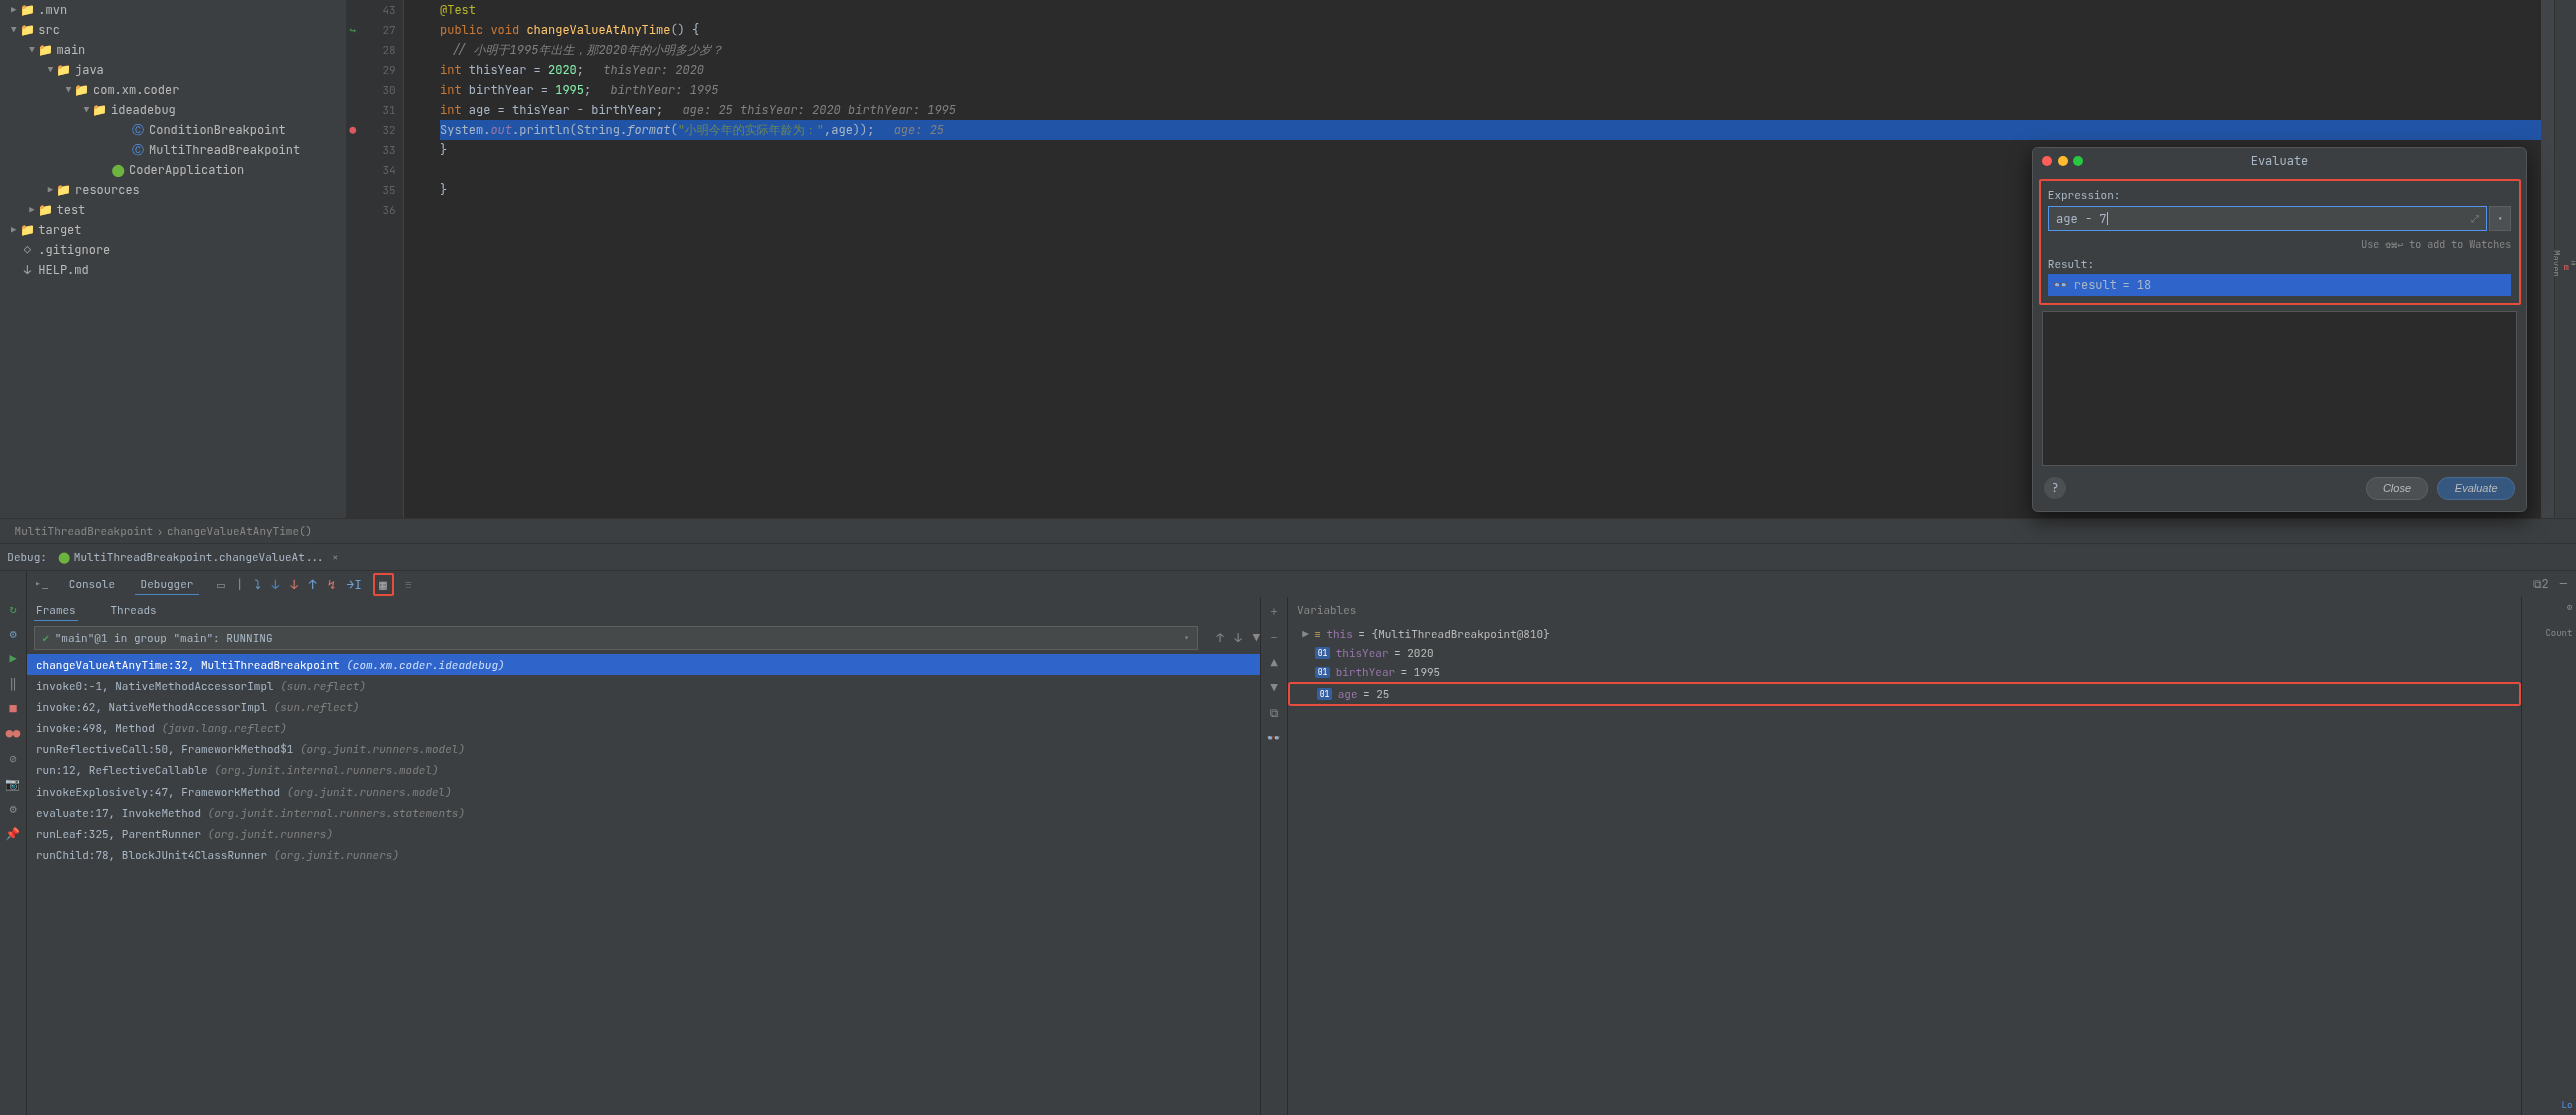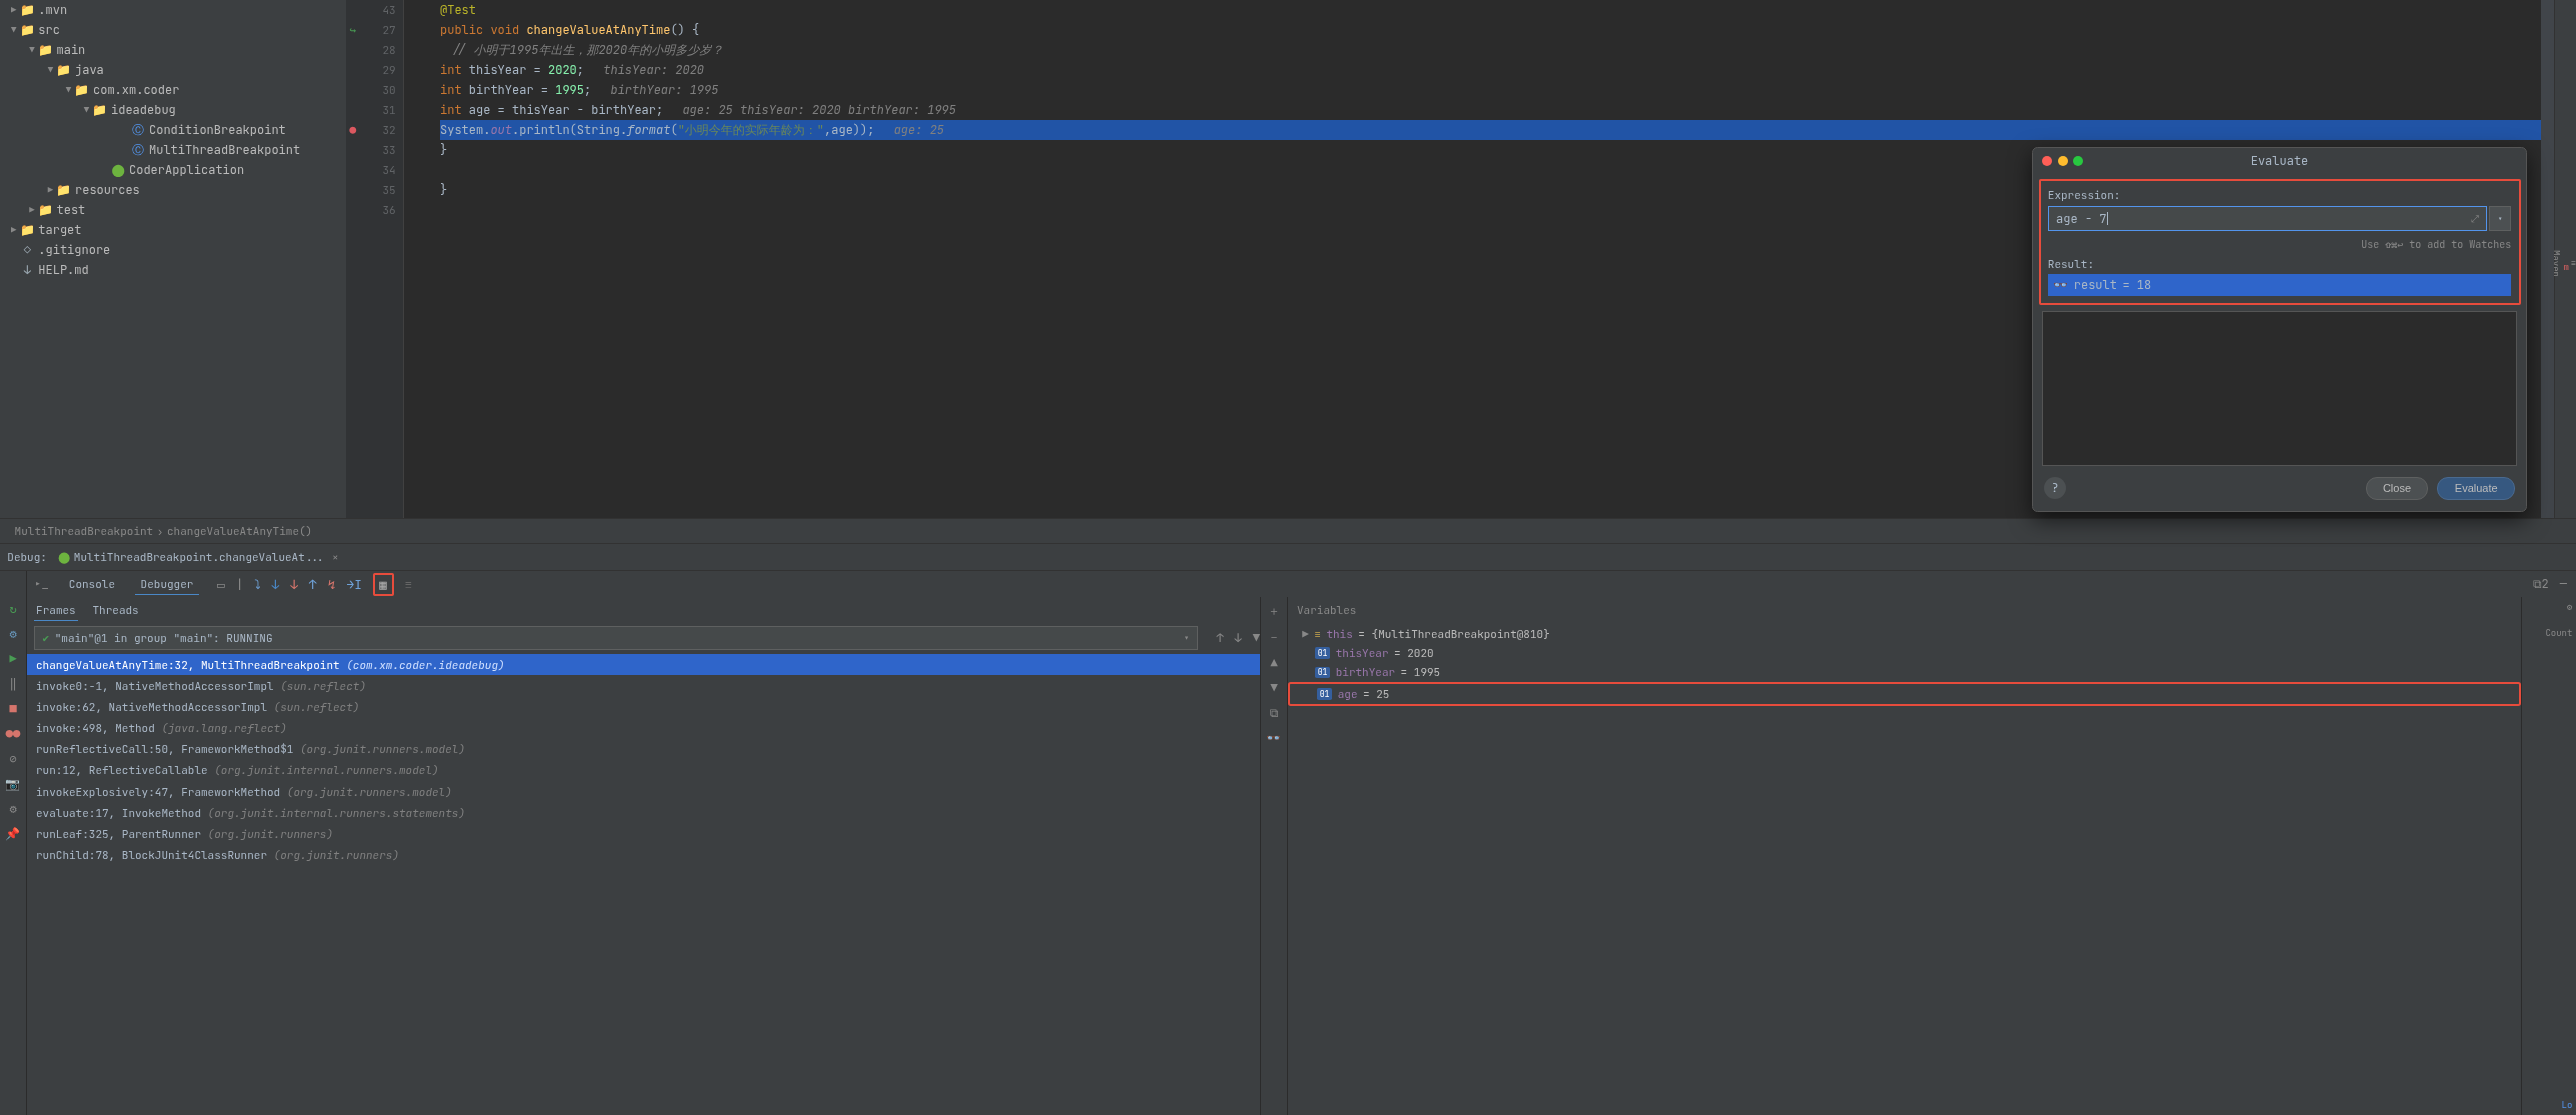--- a/index.html
+++ b/index.html
@@ -43,21 +43,21 @@
   .tabbar { display: flex; align-items: center; gap: 14.6px; padding-left: 7.3px; }
   .tabbar .tab { padding: 3.6px 5.5px; font-size: 11px; }
   .tabbar .tab.active { border-bottom: 1.8px solid #4a88c7; }
   .step-icons { display: flex; gap: 11px; margin-left: 18px; align-items: center; }
   .step-icons span { font-size: 12.8px; color: #6fa2d8; }
   .highlight-box { border: 2.7px solid #e74c3c; border-radius: 1.8px; padding: 0.9px; }
   .debug-body { flex: 1; display: flex; min-height: 0; background: #3c3f41; }
   .run-col { width: 27px; background: #3c3f41; display: flex; flex-direction: column; align-items: center; padding-top: 3.6px; gap: 9px; border-right: 0.9px solid #2b2b2b; }
   .run-col span { font-size: 12px; }
   .frames-panel { flex: 1; display: flex; flex-direction: column; }
-  .panel-tabs { display: flex; height: 25.5px; align-items: center; padding-left: 7.3px; gap: 15px; font-size: 11px; }
+  .panel-tabs { display: flex; height: 25.5px; align-items: center; padding-left: 7.3px; gap: 33px; font-size: 11px; }
   .panel-tabs .ptab.active { border-bottom: 1.8px solid #4a88c7; padding: 3.6px 1.8px; }
   .thread-select { margin: 3.6px 7.3px; background: #45494a; height: 24px; display: flex; align-items: center; padding: 0 7.3px; font-size: 11px; border: 0.9px solid #5e6060; position: relative; }
   .thread-select .dd { margin-left: auto; color: #888; }
   .nav-arrows { display: flex; gap: 11px; margin-left: 11px; color: #888; }
   .frames-list { overflow: auto; }
   .frame-row { padding: 3.6px 9px; font-size: 11px; white-space: nowrap; }
   .frame-row.selected { background: #2f65ca; color: #fff; }
   .frame-row .pkg { font-style: italic; color: #808080; }
   .frame-row.selected .pkg { color: #d0e0ff; font-style: italic; }
   .vars-panel { width: 766px; border-left: 0.9px solid #2b2b2b; display: flex; flex-direction: column; }
@@ -77,21 +77,21 @@
   .eval-inner { border: 2.7px solid #e74c3c; margin: 5.5px; padding: 7.3px; border-radius: 1.8px; }
   .eval-label { font-size: 11px; margin-bottom: 3.6px; }
   .eval-input-row { display: flex; }
   .eval-input { flex: 1; background: #45494a; border: 0.9px solid #5394ec; height: 25.5px; padding: 0 7.3px; font-size: 12px; color: #a9b7c6; display: flex; align-items: center; }
   .eval-expand { width: 22px; background: #4c5052; border: 0.9px solid #5e6060; display: flex; align-items: center; justify-content: center; font-size: 9px; margin-left: 1.8px; }
   .eval-hint { text-align: right; font-size: 10px; color: #888; margin-top: 7px; }
   .result-box { background: #2b2b2b; margin: 0 9px 0 9px; border: 0.9px solid #555; min-height: 155px; padding: 3.6px 7.3px; font-size: 11px; }
   .result-row { display: flex; align-items: center; gap: 5.5px; }
   .eval-buttons { display: flex; justify-content: flex-end; padding: 11px 11px; gap: 9px; align-items: center; }
   .eval-buttons .help { margin-right: auto; width: 22px; height: 22px; border-radius: 11px; background: #4c5052; display: flex; align-items: center; justify-content: center; }
-  .eval-buttons button { background: #4c5052; border: 0.9px solid #5e6060; color: #bbbbbb; padding: 4.6px 16.4px; font-size: 11px; border-radius: 11px; }
+  .eval-buttons button { background: #4c5052; border: 0.9px solid #5e6060; color: #bbbbbb; padding: 4.6px 16.4px; font-size: 11px; border-radius: 11px; font-style: italic; }
   .eval-buttons button.primary { background: #365880; border-color: #4a6a8f; }
   .right-edge { width: 22px; background: #3c3f41; border-left: 0.9px solid #323232; }
   .right-edge.tall { display: flex; flex-direction: column; align-items: center; padding-top: 9px; gap: 1.8px; font-size: 9px; color: #888; writing-mode: vertical-rl; }
   .scrollbar-stub { width: 12.8px; background: #41454a; }
   .status-right { width: 55px; border-left: 0.9px solid #2b2b2b; display: flex; flex-direction: column; padding: 3.6px; font-size: 9px; color: #888; }
   .gutter-line { position: relative; }
 </style>
 </head>
 <body>
 

